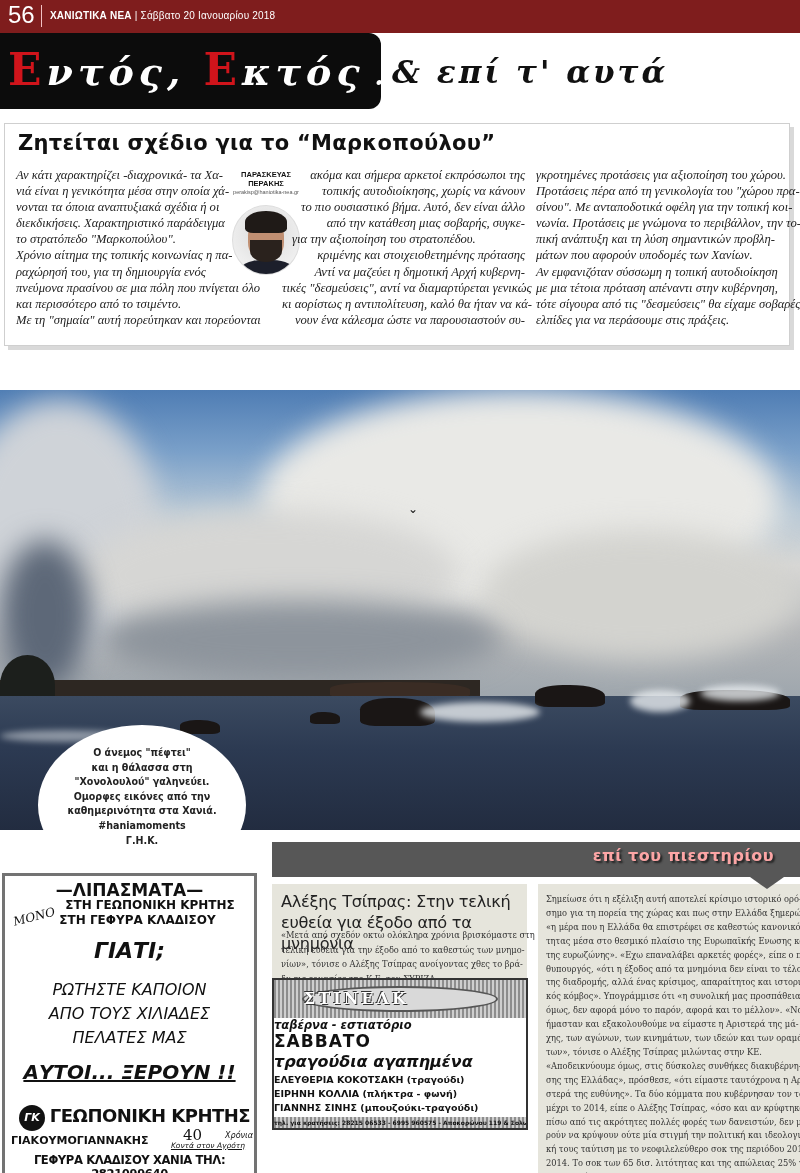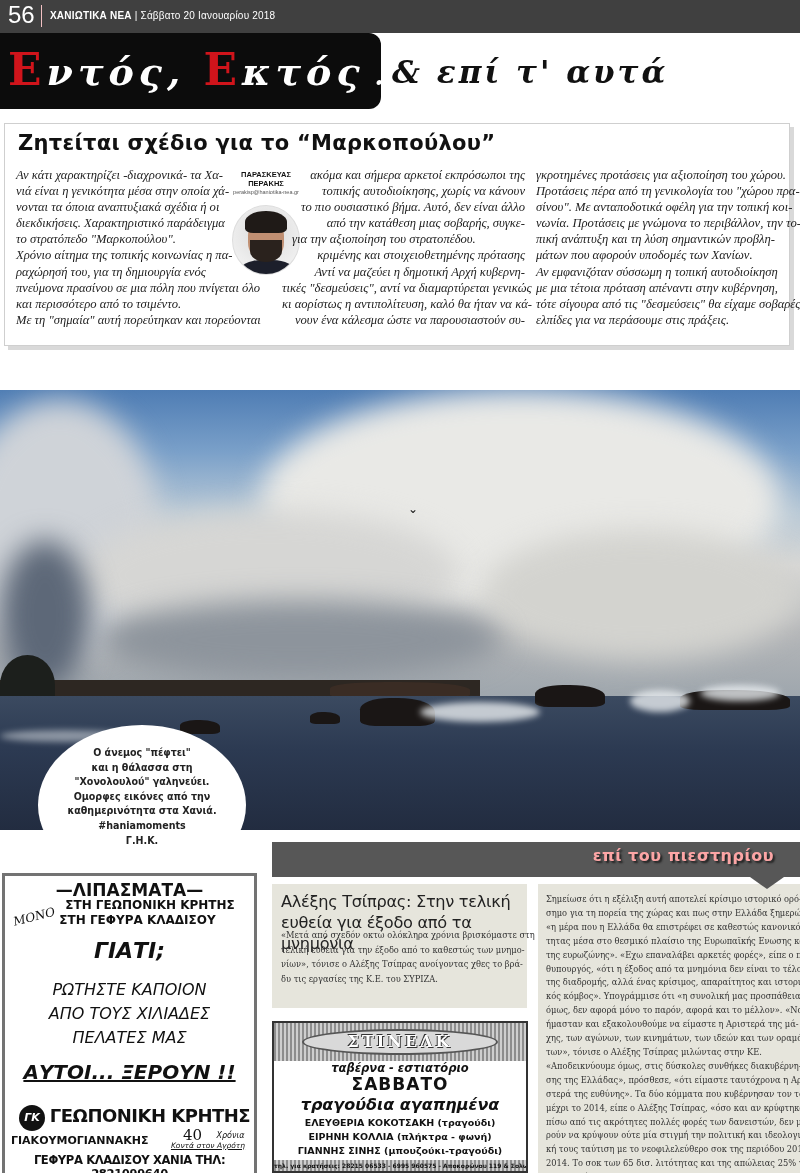--- a/index.html
+++ b/index.html
@@ -1,17 +1,17 @@
 <!DOCTYPE html>
 <html><head>
 <meta charset="utf-8">
 <style>
 *{box-sizing:border-box;margin:0;padding:0}
 body{width:800px;height:1173px;background:#fff;position:relative;overflow:hidden;font-family:"Liberation Serif",serif;color:#1a1a1a}
-.topbar{position:absolute;left:0;top:0;width:800px;height:33px;background:#404040;color:#fff}
+.topbar{position:absolute;left:0;top:0;width:800px;height:33px;background:#7f1d1d;color:#fff}
 .pagenum{position:absolute;left:8px;top:1px;font-family:"Liberation Sans",sans-serif;font-size:24px;font-weight:300;color:#fff}
 .vsep{position:absolute;left:41px;top:5px;width:1px;height:22px;background:#f3c1c3}
 .paper{position:absolute;left:50px;top:10px;font-family:"Liberation Sans",sans-serif;font-size:10px;font-weight:bold;color:#fff;letter-spacing:.2px}
 .paper .d{font-weight:normal}
 .banner{position:absolute;left:0;top:33px;width:381px;height:76px;background:#0c0c0c;border-radius:0 12px 12px 0}
 .bantxt{position:absolute;left:8px;top:44px;font-family:"DejaVu Serif",serif;font-style:italic;font-weight:bold;font-size:38px;color:#fff;letter-spacing:5px;white-space:nowrap}
 .bantxt .cap{color:#d0141b;font-size:44px;font-style:normal;font-weight:900}
 .bantxt .dots{font-size:26px;letter-spacing:1px}
 .bansub{position:absolute;left:392px;top:54px;font-family:"DejaVu Serif",serif;font-style:italic;font-weight:bold;font-size:31px;color:#111;letter-spacing:3px;white-space:nowrap}
 .opbox{position:absolute;left:4px;top:123px;width:786px;height:223px;border:1px solid #cfcfcf;box-shadow:4px 4px 0 #d9d9d9;background:#fff}
@@ -38,21 +38,21 @@
 .pressbar{position:absolute;left:272px;top:842px;width:528px;height:35px;background:#575757}
 .presstitle{position:absolute;right:26px;top:4px;font-family:"DejaVu Sans",sans-serif;font-weight:bold;font-size:16px;color:#fca5a5;text-shadow:2px 2px 2px #222;letter-spacing:.5px}
 .notch{position:absolute;left:750px;top:877px;width:0;height:0;border-left:17px solid transparent;border-right:17px solid transparent;border-top:12px solid #575757}
 .tsbox{position:absolute;left:272px;top:884px;width:255px;height:124px;background:#e6e5dc}
 .tstitle{position:absolute;left:9px;top:7px;font-family:"DejaVu Sans",sans-serif;font-size:16.2px;line-height:21px;color:#222;font-weight:normal;letter-spacing:-.3px}
 .tslead{position:absolute;left:9px;top:44px;font-family:"DejaVu Serif",serif;font-size:8.3px;line-height:14.5px;color:#333;white-space:nowrap}
 .ts2{position:absolute;left:538px;top:884px;width:262px;height:289px;background:#e6e5dc}
 .ts2 p{position:absolute;left:8px;top:9px;font-family:"DejaVu Serif",serif;font-size:8.3px;line-height:13.9px;color:#333;white-space:nowrap}
 .ad1{position:absolute;left:2px;top:873px;width:255px;height:388px;border:3px solid #737373;background:#fff;font-family:"DejaVu Sans",sans-serif;text-align:center;color:#111}
 .ad1 .h{position:absolute;left:0;width:100%;}
-.ad2{position:absolute;left:272px;top:1021px;width:256px;height:152px;border:2px solid #333;background:#fff;font-family:"DejaVu Sans",sans-serif;text-align:center;color:#111;overflow:hidden}
+.ad2{position:absolute;left:272px;top:978px;width:256px;height:152px;border:2px solid #333;background:#fff;font-family:"DejaVu Sans",sans-serif;text-align:left;color:#111;overflow:hidden}
 .stripe{position:absolute;left:0;width:100%;background:repeating-linear-gradient(90deg,#8d8d8d 0,#8d8d8d 2px,#cfcfcf 2px,#cfcfcf 4px)}
 .plaque{position:absolute;left:28px;top:6px;width:196px;height:26px;border-radius:50%;background:#d9d9d9;border:2px solid #555;font-family:"DejaVu Serif",serif;font-size:16px;font-weight:bold;line-height:22px;color:#fff;text-shadow:1px 1px 0 #333,-1px -1px 0 #333;letter-spacing:3px}
 </style>
 </head>
 <body>
 
 <div class="topbar">
   <span class="pagenum">56</span>
   <span class="vsep"></span>
   <span class="paper"><span>ΧΑΝΙΩΤΙΚΑ ΝΕΑ</span> <span class="d">| Σάββατο 20 Ιανουαρίου 2018</span></span>
@@ -200,21 +200,21 @@
   <div class="h" style="top:37px;left:40px;width:185px;font-size:12px;font-weight:bold">ΣΤΗ ΓΕΦΥΡΑ ΚΛΑΔΙΣΟΥ</div>
   <div class="h" style="top:62px;font-size:22px;font-weight:bold;font-style:italic">ΓΙΑΤΙ;</div>
   <div class="h" style="top:104px;font-size:16px;font-style:italic">ΡΩΤΗΣΤΕ ΚΑΠΟΙΟΝ</div>
   <div class="h" style="top:128px;font-size:16px;font-style:italic">ΑΠΟ ΤΟΥΣ ΧΙΛΙΑΔΕΣ</div>
   <div class="h" style="top:152px;font-size:16px;font-style:italic">ΠΕΛΑΤΕΣ ΜΑΣ</div>
   <div class="h" style="top:184px;font-size:20px;font-weight:bold;font-style:italic;text-decoration:underline">ΑΥΤΟΙ... ΞΕΡΟΥΝ !!</div>
   <div style="position:absolute;left:14px;top:229px;width:26px;height:26px;border-radius:50%;background:#111;color:#fff;font-size:11px;font-weight:bold;line-height:26px;font-style:italic">ΓΚ</div>
   <div class="h" style="top:229px;left:40px;width:210px;font-size:18px;font-weight:bold;letter-spacing:-.5px">ΓΕΩΠΟΝΙΚΗ ΚΡΗΤΗΣ</div>
   <div class="h" style="top:258px;left:6px;width:150px;font-size:11px;font-weight:bold;text-align:left">ΓΙΑΚΟΥΜΟΓΙΑΝΝΑΚΗΣ</div>
   <div class="h" style="top:250px;left:178px;width:30px;font-size:15px;font-family:'DejaVu Serif',serif;text-align:left">40</div>
-  <div class="h" style="top:255px;left:203px;width:45px;font-size:8px;font-style:italic;text-align:center">Χρόνια</div>
+  <div class="h" style="top:255px;left:203px;width:45px;font-size:8px;font-style:italic;text-align:right">Χρόνια</div>
   <div class="h" style="top:265px;left:158px;width:90px;font-size:7.5px;font-style:italic;text-decoration:underline">Κοντά στον Αγρότη</div>
   <div class="h" style="top:277px;font-size:11.6px;font-weight:bold;letter-spacing:-.4px">ΓΕΦΥΡΑ ΚΛΑΔΙΣΟΥ ΧΑΝΙΑ ΤΗΛ: 2821099640</div>
 </div>
 
 <div class="ad2">
   <div class="stripe" style="top:0;height:38px"></div>
   <div class="plaque">ΣΤΙΝΕΛΚ</div>
   <div style="position:absolute;left:0;top:38px;width:100%;font-size:11.5px;font-weight:bold;font-style:italic">ταβέρνα - εστιατόριο</div>
   <div style="position:absolute;left:0;top:51px;width:100%;font-size:17px;font-weight:bold;letter-spacing:1px">ΣΑΒΒΑΤΟ</div>
   <div style="position:absolute;left:0;top:72px;width:100%;font-size:16px;font-weight:bold;font-style:italic">τραγούδια αγαπημένα</div>

